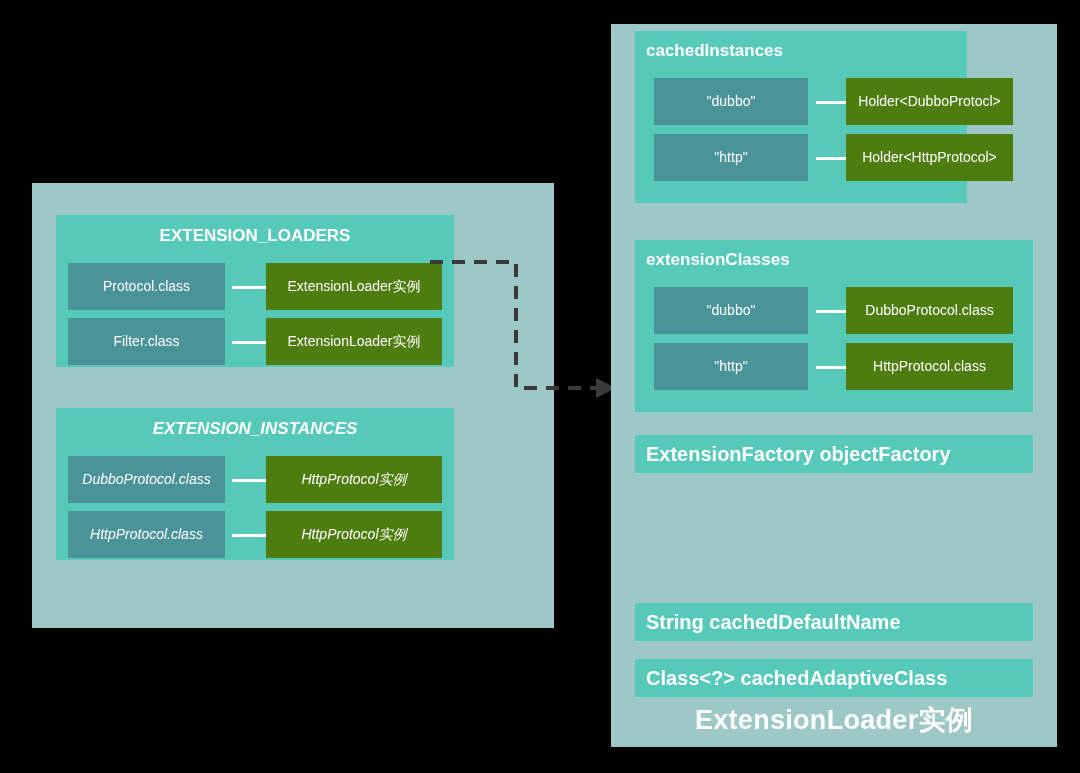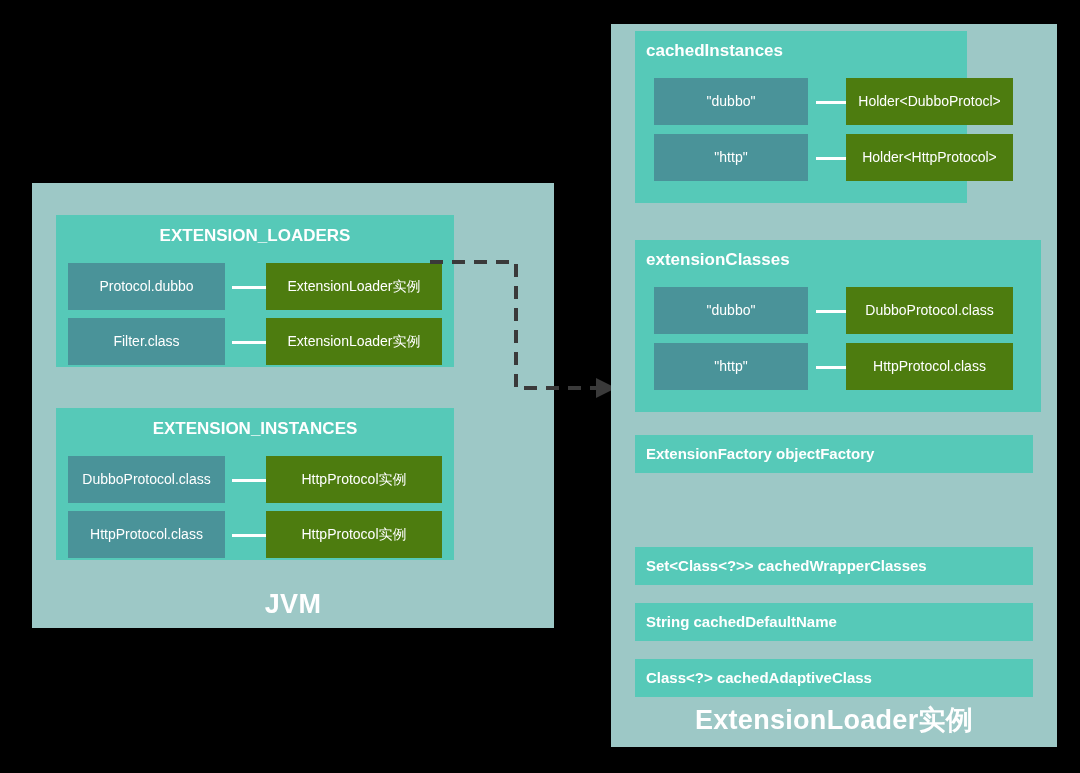--- a/index.html
+++ b/index.html
@@ -110,70 +110,69 @@
   
   .field-row {
     position: absolute;
     left: 24px;
     width: 398px;
     height: 38px;
     line-height: 38px;
     background: #56c9b8;
     color: #ffffff;
     font-weight: bold;
-    font-size: 15px;
+    font-size: 20px;
     padding-left: 11px;
     box-sizing: border-box;
     white-space: nowrap;
     overflow: hidden;
   }
 
   
   #connector { position: absolute; left: 430px; top: 255px; width: 190px; height: 145px; }
 </style>
 </head>
 <body>
 
 <div id="canvas">
 
   <div class="panel" id="left-panel">
 
     <div class="group left-geom" style="left:24px; top:32px; width:398px; height:152px;">
       <div class="group-header center">EXTENSION_LOADERS</div>
 
       <div class="map-row" style="left:0; top:48px; width:398px; height:47px;">
-        <div class="key-box">Protocol.dubbo</div>
+        <div class="key-box">Protocol.class</div>
         <div class="arrow"></div>
         <div class="val-box">ExtensionLoader实例</div>
       </div>
 
       <div class="map-row" style="left:0; top:103px; width:398px; height:47px;">
         <div class="key-box">Filter.class</div>
         <div class="arrow"></div>
         <div class="val-box">ExtensionLoader实例</div>
       </div>
     </div>
 
-    <div class="group left-geom" style="left:24px; top:225px; width:398px; height:152px;">
+    <div class="group left-geom" style="left:24px; top:225px; width:398px; height:152px;font-style:italic;">
       <div class="group-header center">EXTENSION_INSTANCES</div>
 
       <div class="map-row" style="left:0; top:48px; width:398px; height:47px;">
         <div class="key-box">DubboProtocol.class</div>
         <div class="arrow"></div>
         <div class="val-box">HttpProtocol实例</div>
       </div>
 
       <div class="map-row" style="left:0; top:103px; width:398px; height:47px;">
         <div class="key-box">HttpProtocol.class</div>
         <div class="arrow"></div>
         <div class="val-box">HttpProtocol实例</div>
       </div>
     </div>
 
-    <div class="panel-title" id="jvm-title">JVM</div>
   </div>
 
   <div id="connector">
     <svg width="190" height="145" viewBox="0 0 190 145" xmlns="http://www.w3.org/2000/svg">
       <path d="M 0 7 L 86 7 L 86 133 L 168 133" fill="none" stroke="#3a3a3a" stroke-width="4" stroke-dasharray="13 9"></path>
       <polygon points="166,123 186,133 166,143" fill="#3a3a3a"></polygon>
     </svg>
   </div>
 
   <div class="panel" id="right-panel">
@@ -187,37 +186,36 @@
         <div class="val-box">Holder&lt;DubboProtocl&gt;</div>
       </div>
 
       <div class="map-row" style="left:0; top:103px; width:398px; height:47px;">
         <div class="key-box">"http"</div>
         <div class="arrow"></div>
         <div class="val-box">Holder&lt;HttpProtocol&gt;</div>
       </div>
     </div>
 
-    <div class="group right-geom" style="left:24px; top:216px; width:398px; height:172px;padding-left:8px;">
+    <div class="group right-geom" style="left:24px; top:216px; width:398px; height:172px;">
       <div class="group-header left">extensionClasses</div>
 
       <div class="map-row" style="left:0; top:47px; width:398px; height:47px;">
         <div class="key-box">"dubbo"</div>
         <div class="arrow"></div>
         <div class="val-box">DubboProtocol.class</div>
       </div>
 
       <div class="map-row" style="left:0; top:103px; width:398px; height:47px;">
         <div class="key-box">"http"</div>
         <div class="arrow"></div>
         <div class="val-box">HttpProtocol.class</div>
       </div>
     </div>
 
     <div class="field-row" style="top:411px;">ExtensionFactory objectFactory</div>
-    <div class="field-row" style="top:523px;">Set&lt;Class&lt;?&gt;&gt; cachedWrapperClasses</div>
     <div class="field-row" style="top:579px;">String cachedDefaultName</div>
     <div class="field-row" style="top:635px;">Class&lt;?&gt; cachedAdaptiveClass</div>
 
     <div class="panel-title" id="extension-loader-title">ExtensionLoader实例</div>
   </div>
 
 </div>
 
 </body></html>

